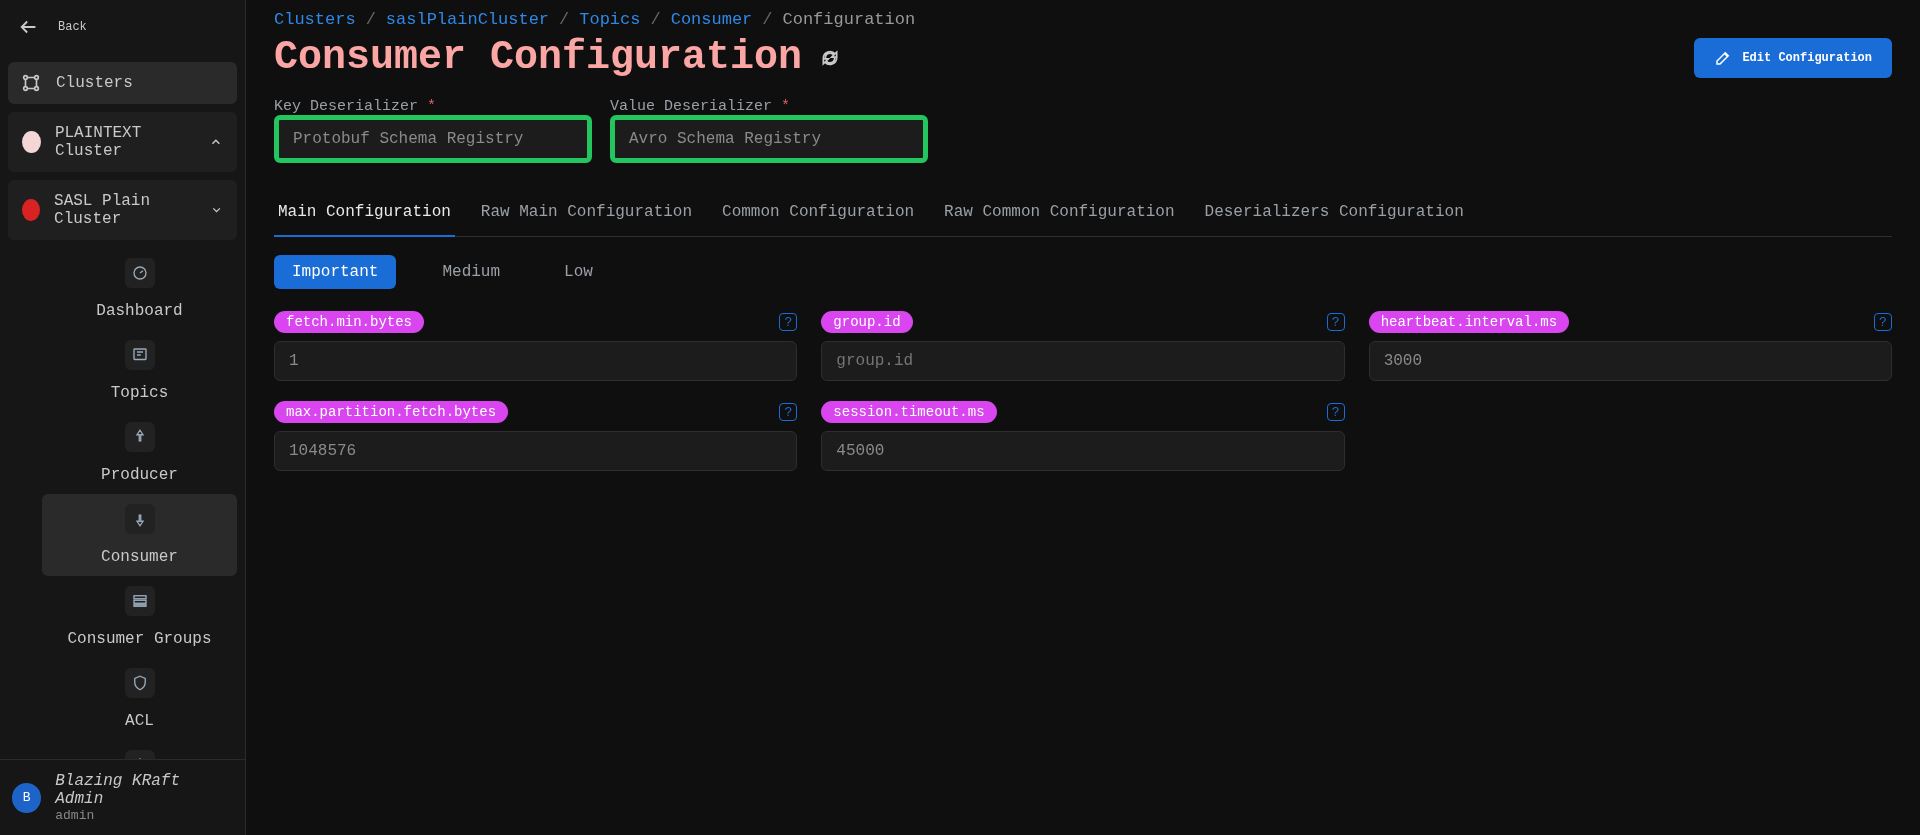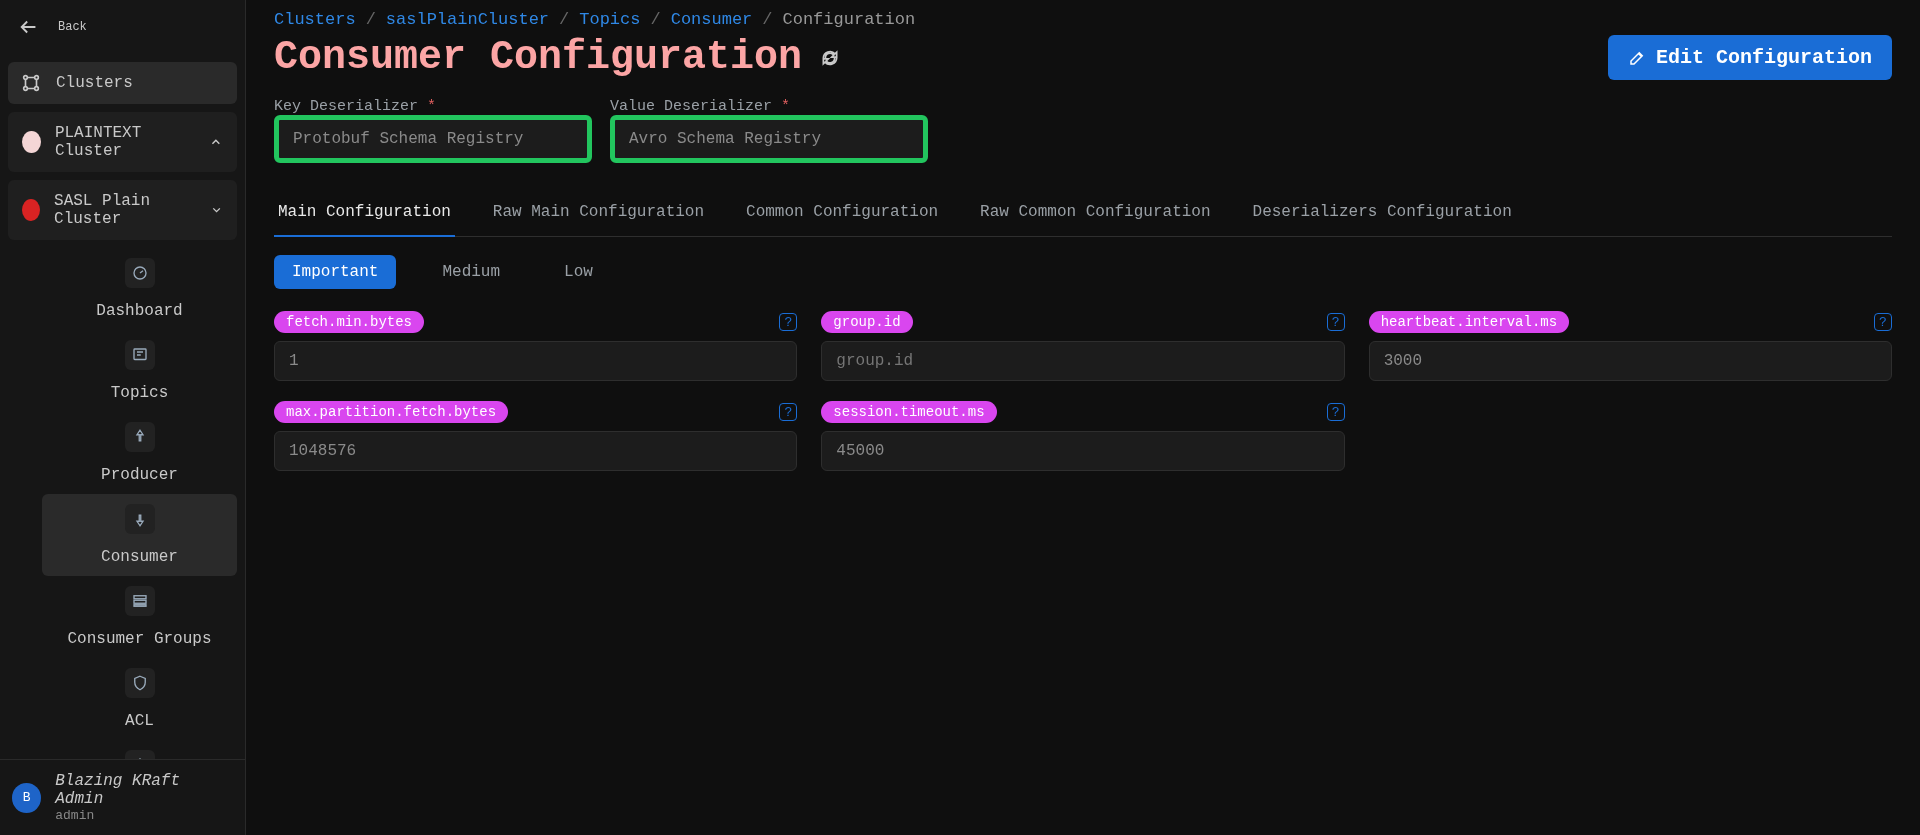--- a/index.html
+++ b/index.html
@@ -88,38 +88,38 @@
     .breadcrumb .sep { color: #666; }
     .title-row {
       display: flex; align-items: center; justify-content: space-between;
       margin-top: 6px;
     }
     .page-title { font-size: 40px; font-weight: bold; color: #fca5a5; display: flex; align-items: center; gap: 18px; }
     .page-title svg { width: 20px; height: 20px; stroke: #c9c9c9; fill: none; stroke-width: 2; }
     .edit-btn {
       background: #1a6dd6; color: #fff;
       border: none; padding: 11px 20px;
-      border-radius: 6px; font-size: 20px;
+      border-radius: 6px; font-size: 12px;
       font-family: inherit; font-weight: 600;
       display: flex; align-items: center; gap: 10px; cursor: pointer;
     }
     .edit-btn svg { width: 18px; height: 18px; stroke: #fff; fill: none; stroke-width: 2; }
     .field-row { display: flex; gap: 18px; margin-top: 18px; }
     .field { flex: 0 0 318px; }
     .field.narrow { flex: 0 0 205px; }
     .field-label { font-size: 15px; color: #9aa0a6; }
     .req { color: #e36060; }
     .input {
       background: #1c1c1c; border: 5px solid #22c55e;
       border-radius: 6px; padding: 10px 14px;
       color: #8a8a8a; font-size: 16px; font-family: inherit;
       width: 100%;
     }
     .tabs {
-      display: flex; gap: 34px; margin-top: 30px;
+      display: flex; gap: 22px; margin-top: 30px;
       border-bottom: 1px solid #2e2e2e;
     }
     .tab {
       padding: 10px 4px 14px;
       font-size: 16px; color: #9aa0a6;
       cursor: pointer; border-bottom: 2px solid transparent;
       margin-bottom: -1px;
     }
     .tab.active { color: #e9e9e9; border-bottom-color: #1a6dd6; }
     .filter-row { display: flex; gap: 28px; margin-top: 18px; align-items: center; }

